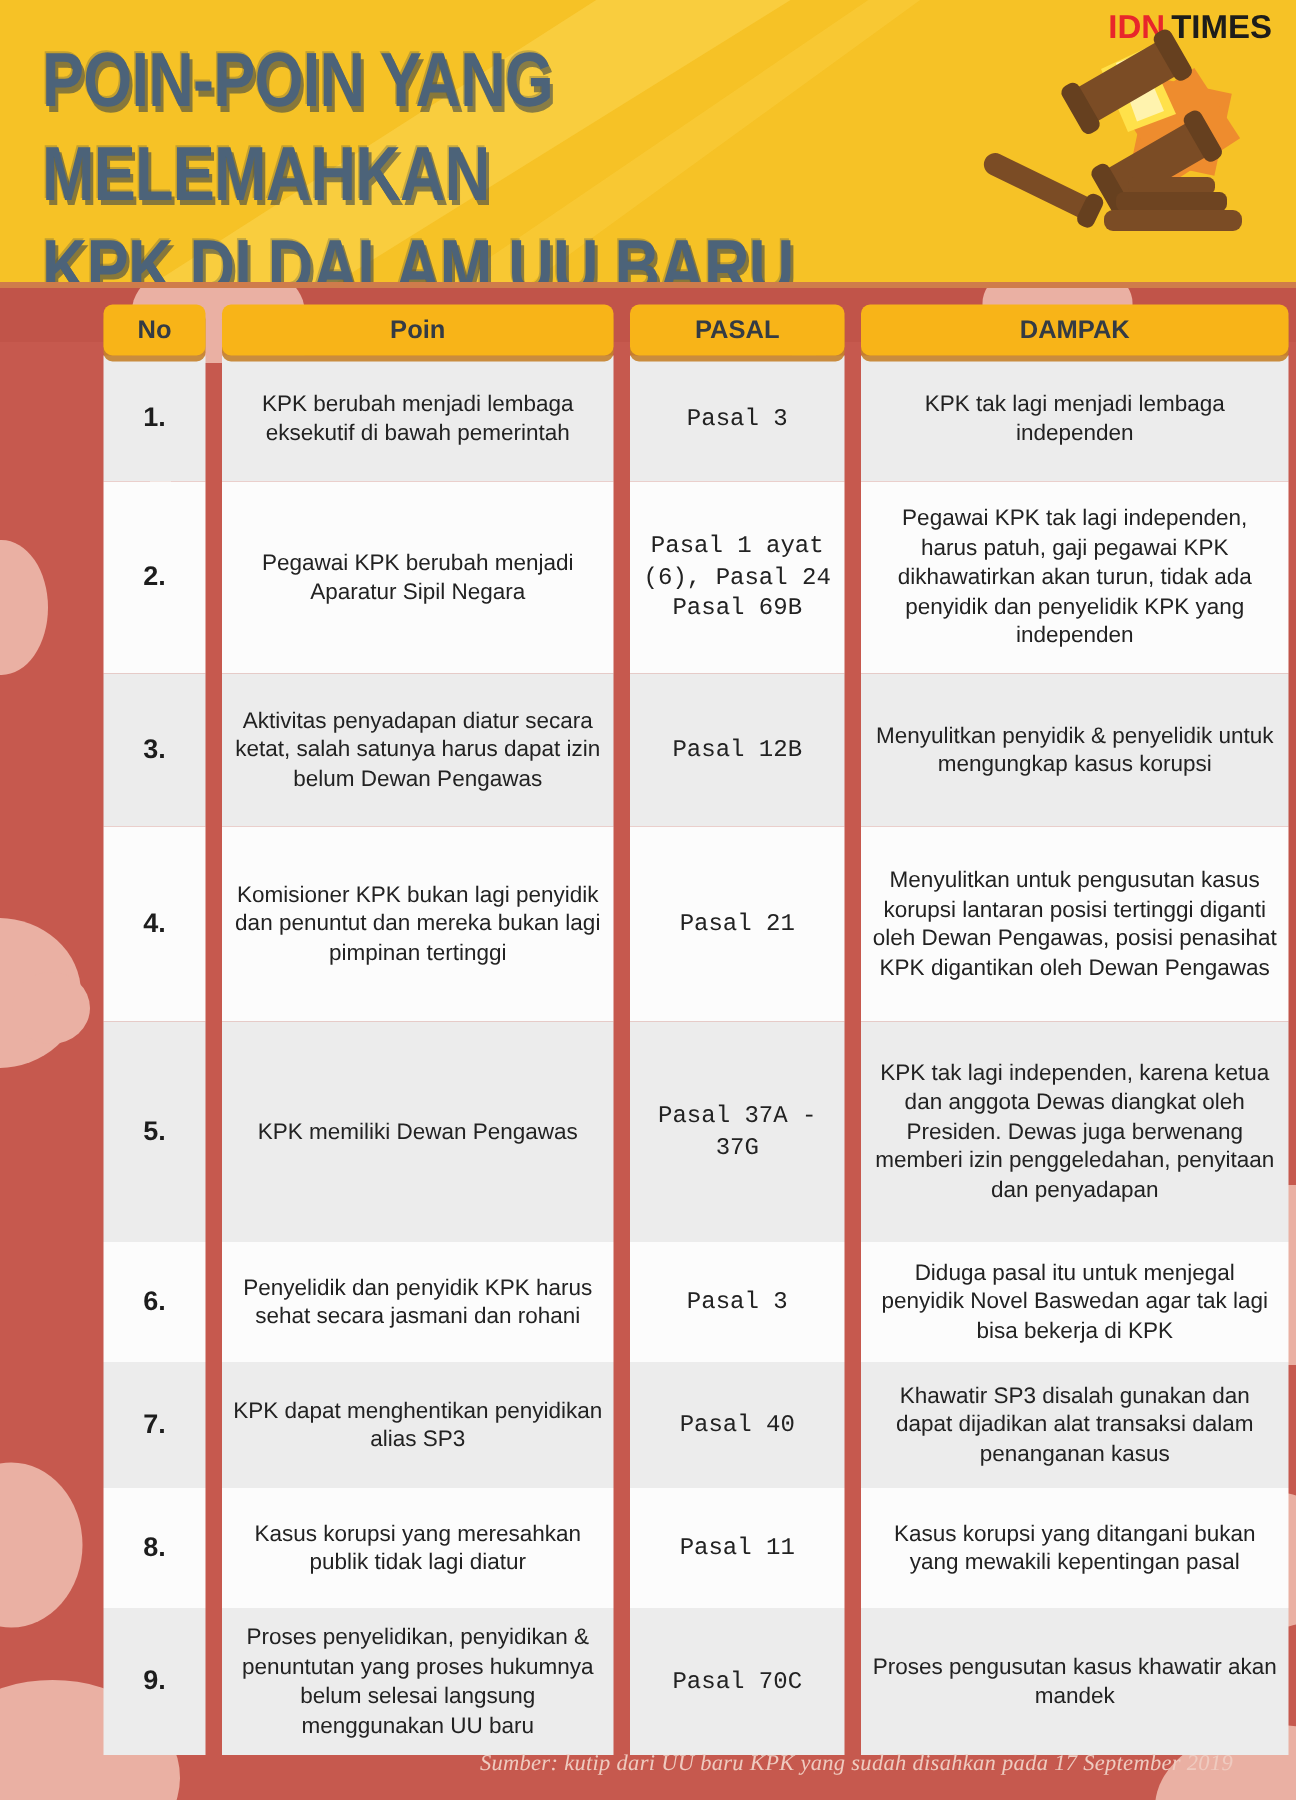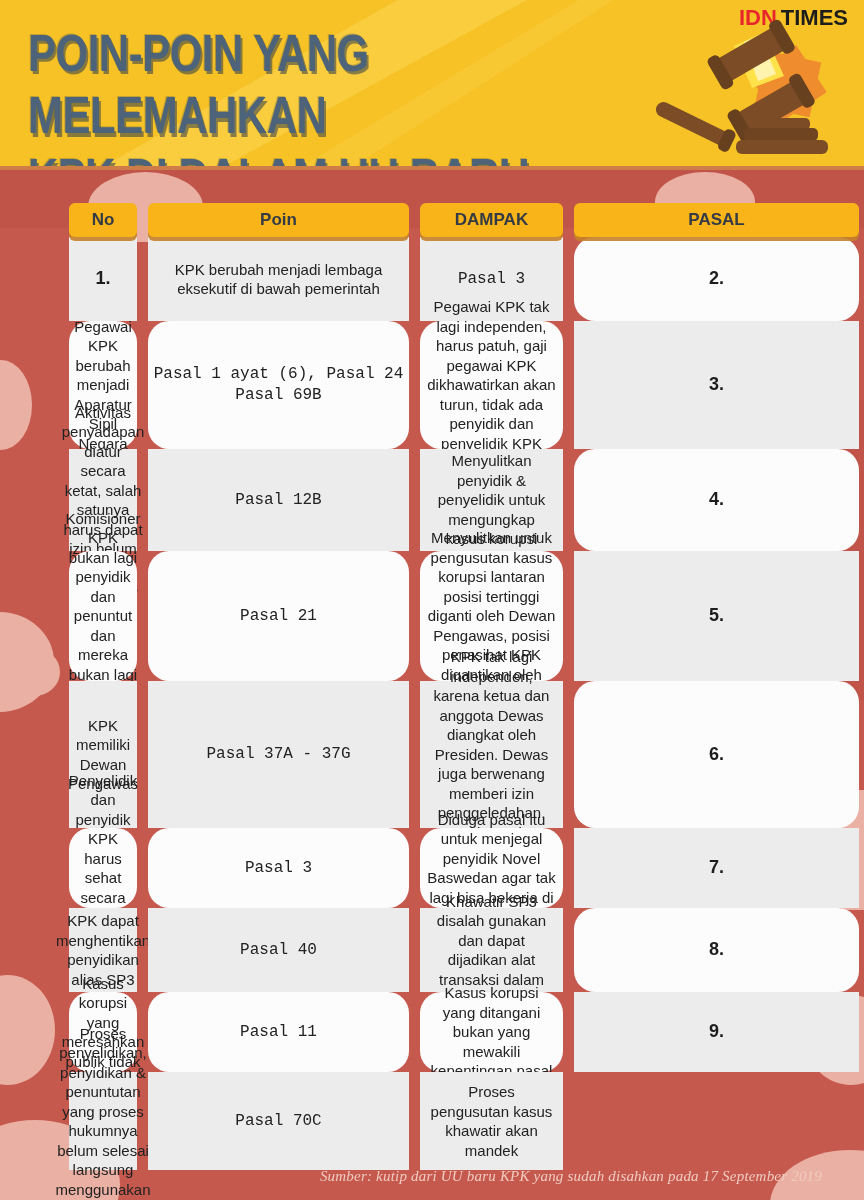--- a/index.html
+++ b/index.html
@@ -10,21 +10,21 @@
   }
   .bg-patch { position:absolute; background:#BE5146; opacity:.55; }
   .cloud { position:absolute; background:#EAB0A3; z-index:1; }
   .cloud.round { border-radius:50%; }
   .cloud.dome { border-radius:50% 50% 0 0; }
   .cloud.domeL { border-radius:50% 0 0 50%; }
   .cloud.domeR { border-radius:0 50% 50% 0; }
 
   
   .header {
-    position:absolute; left:0; top:0; width:864px; height:170px;
+    position:absolute; left:0; top:0; width:864px; height:192px;
     background:#F6C226; z-index:3; overflow:hidden;
     border-bottom:4px solid #CF7C4B;
   }
   .bolt { position:absolute; inset:0; background:#FBD34E; }
   .bolt.b1 { clip-path:polygon(46% 0, 61% 0, 26% 100%, 12% 100%); opacity:.6; }
   .bolt.b2 { clip-path:polygon(67% 0, 71% 0, 41% 100%, 35% 100%); opacity:.35; }
   .title {
     position:absolute; left:28px; top:22px; width:620px;
     font-size:42px; font-weight:900; letter-spacing:-.5px; line-height:1.22;
     color:#4C6379;
@@ -56,21 +56,21 @@
     position:relative; z-index:2;
   }
   .td {
     display:flex; align-items:center; justify-content:center;
     text-align:center; font-size:15px; color:#222; line-height:1.3;
     padding:4px 7px;
   }
   .td.num { font-weight:bold; font-size:18px; color:#1d1d1d; }
   .td.pasal { font-size:16px; padding:4px 4px;font-family:Liberation Mono, monospace; }
   .row-odd  { background:#ECECEC; }
-  .row-even { background:#FCFCFC;border-radius:21px; }
+  .row-even { background:#FCFCFC; }
 
   
   .source {
     position:absolute; right:42px; top:1168px; z-index:2;
     font-size:15px; font-style:italic; color:#EFCBC0; letter-spacing:.2px;font-family:Liberation Serif, serif;
   }
 </style>
 </head>
 <body>
 
@@ -137,26 +137,27 @@
         <rect x="96" y="114" width="74" height="13" rx="5" fill="#6E4421"></rect>
         <rect x="88" y="126" width="92" height="14" rx="6" fill="#7B4C25"></rect>
       </svg>
     </div>
   </div>
 
   <div class="grid">
 
     <div class="th">No</div>
     <div class="th">Poin</div>
+    <div class="th">PASAL</div>
     <div class="th">DAMPAK</div>
-    <div class="th">PASAL</div>
 
     <div class="td num row-odd">1.</div>
     <div class="td row-odd">KPK berubah menjadi lembaga eksekutif di bawah pemerintah</div>
     <div class="td pasal row-odd">Pasal 3</div>
+    <div class="td row-odd">KPK tak lagi menjadi lembaga independen</div>
 
     <div class="td num row-even">2.</div>
     <div class="td row-even">Pegawai KPK berubah menjadi Aparatur Sipil Negara</div>
     <div class="td pasal row-even">Pasal 1 ayat (6), Pasal 24 Pasal 69B</div>
     <div class="td row-even">Pegawai KPK tak lagi independen, harus patuh, gaji pegawai KPK dikhawatirkan akan turun, tidak ada penyidik dan penyelidik KPK yang independen</div>
 
     <div class="td num row-odd">3.</div>
     <div class="td row-odd">Aktivitas penyadapan diatur secara ketat, salah satunya harus dapat izin belum Dewan Pengawas</div>
     <div class="td pasal row-odd">Pasal 12B</div>
     <div class="td row-odd">Menyulitkan penyidik &amp; penyelidik untuk mengungkap kasus korupsi</div>

